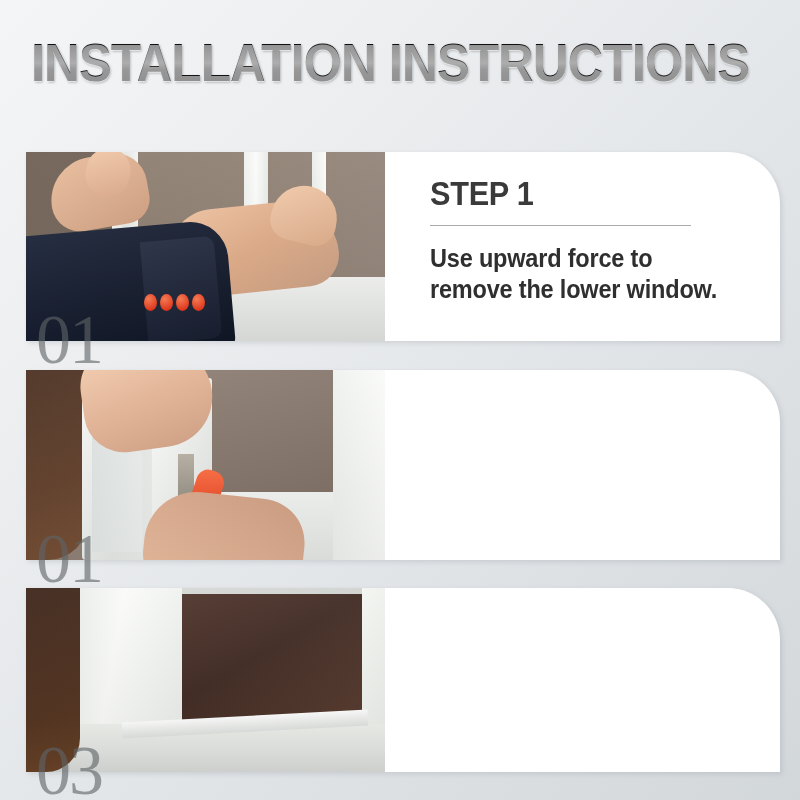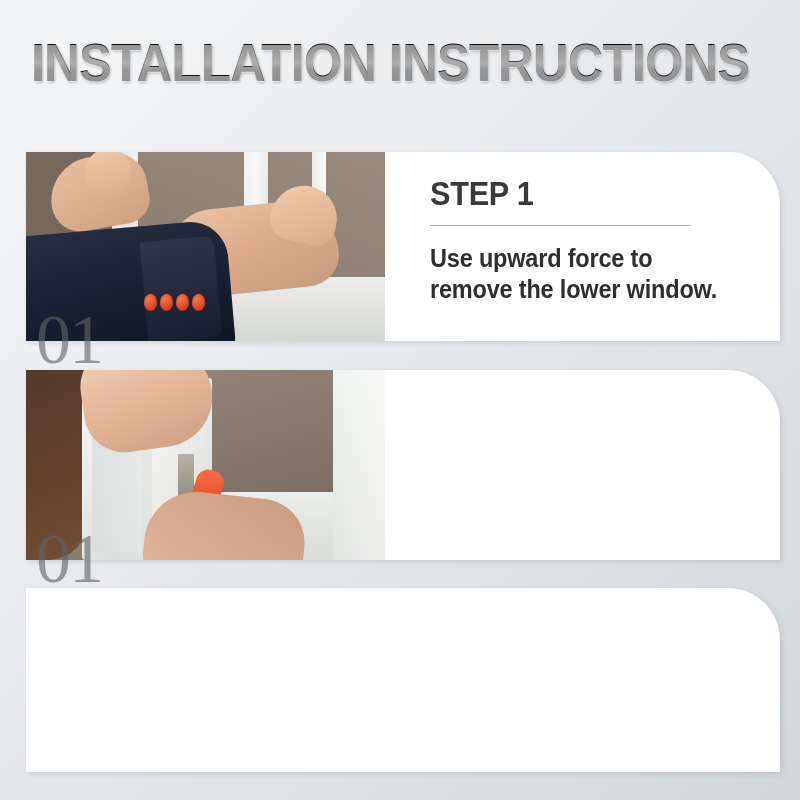--- a/index.html
+++ b/index.html
@@ -359,14 +359,29 @@
       <div class="ph2-hand-bot"></div>
       <div class="photo-shade"></div>
     </div>
     <div class="step-num">01</div>
   </div>
 
 </div>
 
 <div class="card" id="card-3">
 
+  <div class="photo">
+    <div class="photo-inner">
+      <div class="ph3-bg"></div>
+      <div class="ph3-dark-a"></div>
+      <div class="ph3-dark-b"></div>
+      <div class="ph3-frame-l"></div>
+      <div class="ph3-frame-r"></div>
+
+      <div class="ph3-sill"></div>
+      <div class="ph3-bevel"></div>
+      <div class="ph3-floor-l"></div>
+      <div class="photo-shade"></div>
+    </div>
+    <div class="step-num">03</div>
+  </div>
 
 </div>
 
 </body></html>

